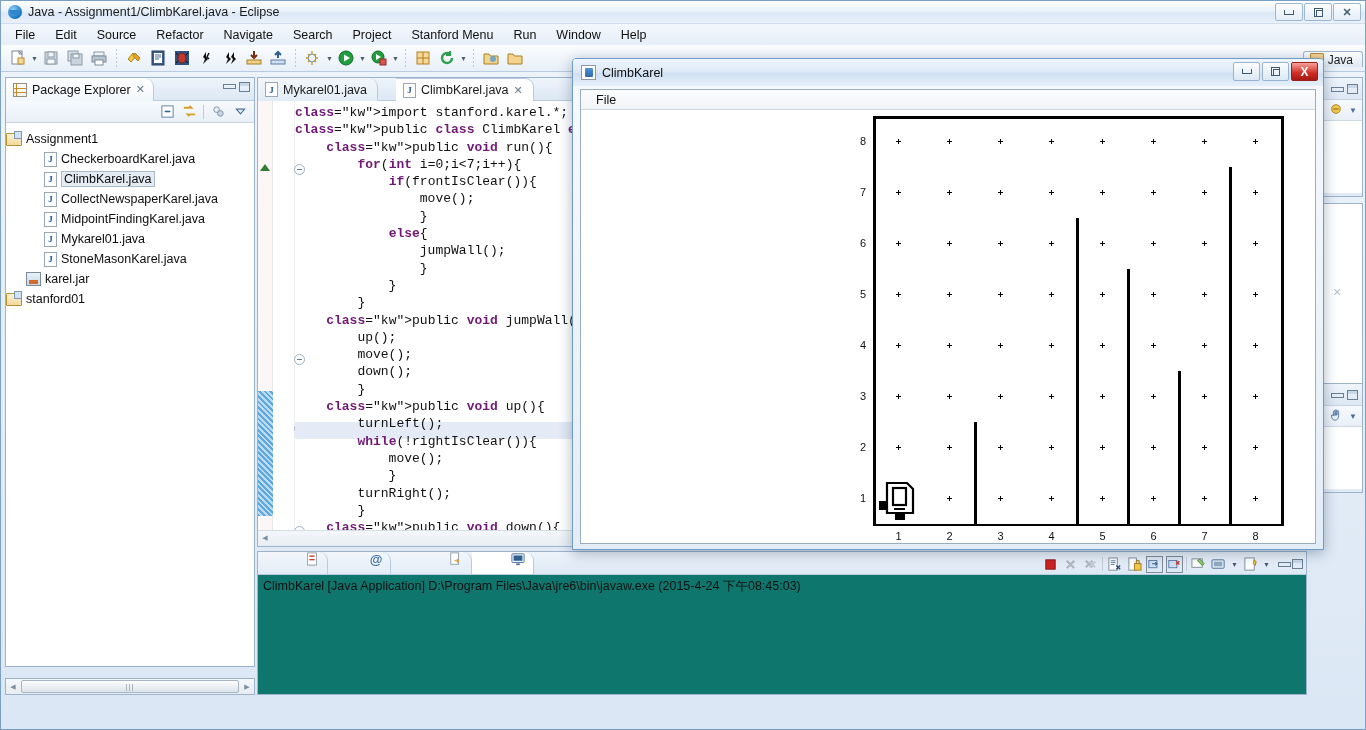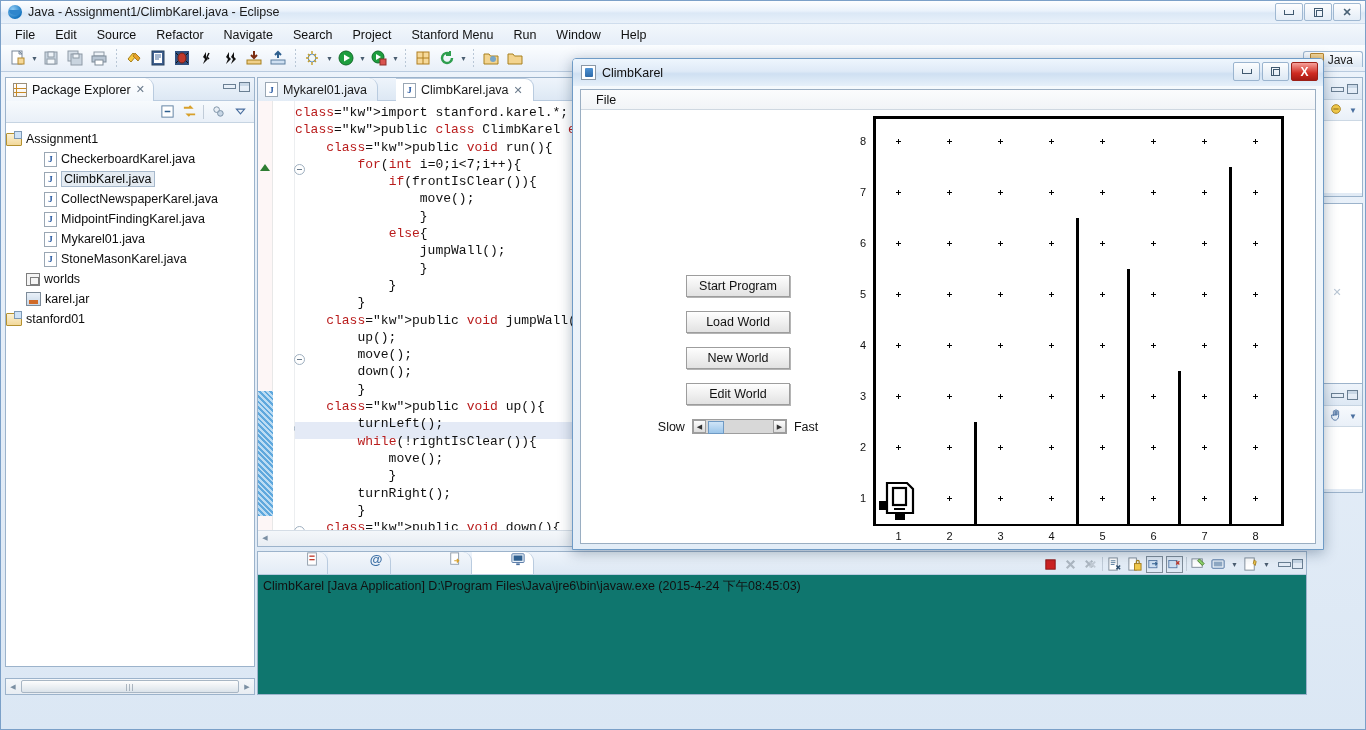--- a/index.html
+++ b/index.html
@@ -166,21 +166,21 @@
   .gutter-ann{position:absolute;left:0;top:0;bottom:0;width:15px;background:#fdf6f6;border-right:1px solid #e8e8e8;}
   .gutter-fold{position:absolute;left:15px;top:0;bottom:0;width:22px;background:#fff;border-right:1px solid #eceef0;}
   .fold-m{position:absolute;left:21px;width:11px;height:11px;border-radius:50%;
      border:1px solid #9fb0c0;background:#fff;}
   .fold-m:after{content:"";position:absolute;left:2px;top:4px;width:5px;height:1px;background:#6b7c8c;}
   .vstripe{position:absolute;left:0;width:15px;
      background:repeating-linear-gradient(45deg,#5fa8dd 0 2px,#bcdcf3 2px 4px);}
   .code{position:absolute;left:37px;top:0;right:0;bottom:0;
      font-family:"Liberation Mono", monospace; font-size:13px; line-height:17.3px;
      color:#111; white-space:pre; padding-top:3px;}
-  .kw{color:#b91c1c;font-weight:normal;}
+  .kw{color:#701a75;font-weight:bold;}
   .hl-line{position:absolute;left:37px;right:0;height:17px;background:#e4eaf6;}
   .ed-hscroll{position:absolute;left:0;right:0;bottom:0;height:16px;
      background:linear-gradient(#f4f7fa,#e8edf3);border-top:1px solid #d5dde6;}
   .sc-arrow{width:14px;height:14px;display:flex;align-items:center;justify-content:center;
      font-size:7px;color:#7a8fa3;}
 
   
   #console {
     position:absolute; left:256px; top:478px; right:58px; bottom:6px;
     background:#fff; border:1px solid #9cb3cb;
@@ -507,24 +507,20 @@
           </div>
           <div class="tnode ind2">
             <span class="javafile">J</span>
             <span class="lbl">Mykarel01.java</span>
           </div>
           <div class="tnode ind2">
             <span class="javafile">J</span>
             <span class="lbl">StoneMasonKarel.java</span>
           </div>
           <div class="tnode ind1">
-            <span class="worlds-ic"></span>
-            <span class="lbl">worlds</span>
-          </div>
-          <div class="tnode ind1">
             <span class="jar-ic"></span>
             <span class="lbl">karel.jar</span>
           </div>
           <div class="tnode ind0">
             <span class="folder-ic"></span>
             <span class="lbl">stanford01</span>
           </div>
         </div>
     </div>
 
@@ -729,36 +725,20 @@
     </span>
   </div>
 
   <div id="karel-inner">
     <div id="karel-menubar">
       <span class="km">File</span>
     </div>
 
     <div id="karel-content">
 
-      <div class="ctrl-panel">
-        <div class="kbtn">Start Program</div>
-        <div class="kbtn">Load World</div>
-        <div class="kbtn">New World</div>
-        <div class="kbtn">Edit World</div>
-        <div class="speed-row">
-          <span class="speed-lbl">Slow</span>
-          <span class="slider">
-            <span class="sl-arrow">◀</span>
-            <span class="sl-thumb"></span>
-            <span style="flex:1"></span>
-            <span class="sl-arrow">▶</span>
-          </span>
-          <span class="speed-lbl">Fast</span>
-        </div>
-      </div>
 
       <div id="world" style="left: 0px; top: 0px; width: 460px; height: 430px;">
           <div class="wline" style="left:292px;top:6px;width:3px;height:408px;"></div>
           <div class="wline" style="left:292px;top:6px;width:411px;height:3px;"></div>
           <div class="wline" style="left:700px;top:6px;width:3px;height:410px;"></div>
           <div class="wline" style="left:292px;top:414px;width:411px;height:2px;"></div>
           <div class="beeper" style="left:315px;top:386px;"></div>
           <div class="beeper" style="left:315px;top:335px;"></div>
           <div class="beeper" style="left:315px;top:284px;"></div>
           <div class="beeper" style="left:315px;top:233px;"></div>

